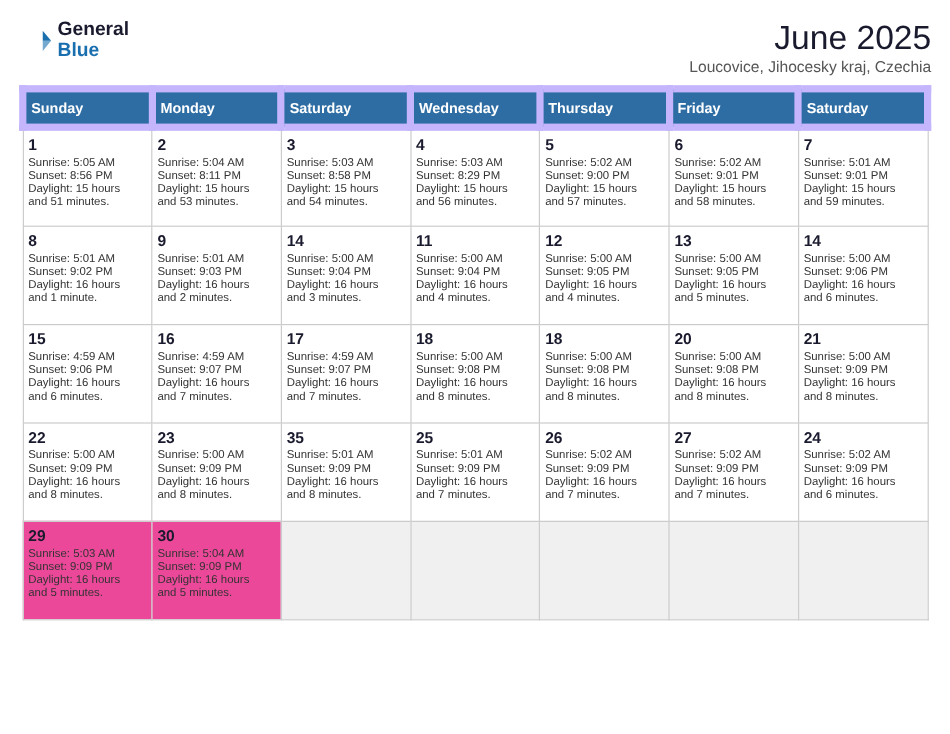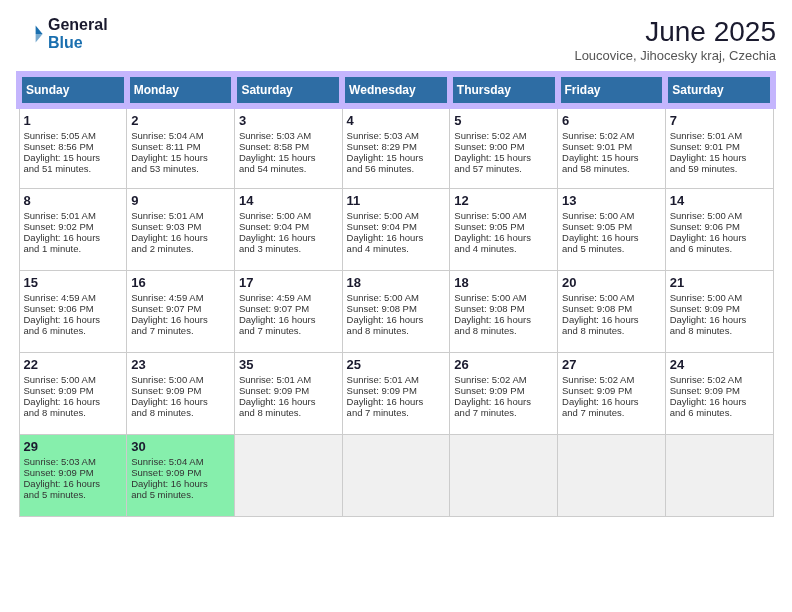--- a/index.html
+++ b/index.html
@@ -59,21 +59,21 @@
     tbody td {
       border: 1px solid #ccc;
       vertical-align: top;
       padding: 4px;
       font-size: 9.5px;
       color: #333;
       height: 82px;
       background: #fff;
     }
     tbody tr:last-child td {
-      background: #86efac;
+      background: #ec4899;
     }
     .day-num {
       font-size: 13px;
       font-weight: bold;
       color: #1a1a2e;
       display: block;
       margin-bottom: 2px;
     }
     .empty {
       background: #f0f0f0 !important;

